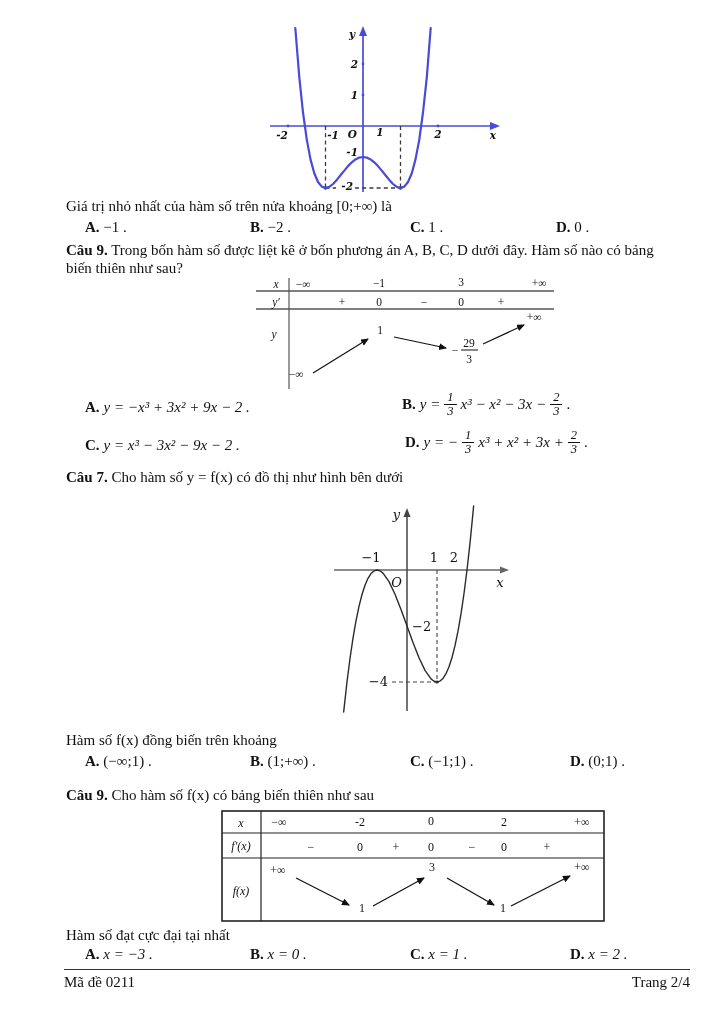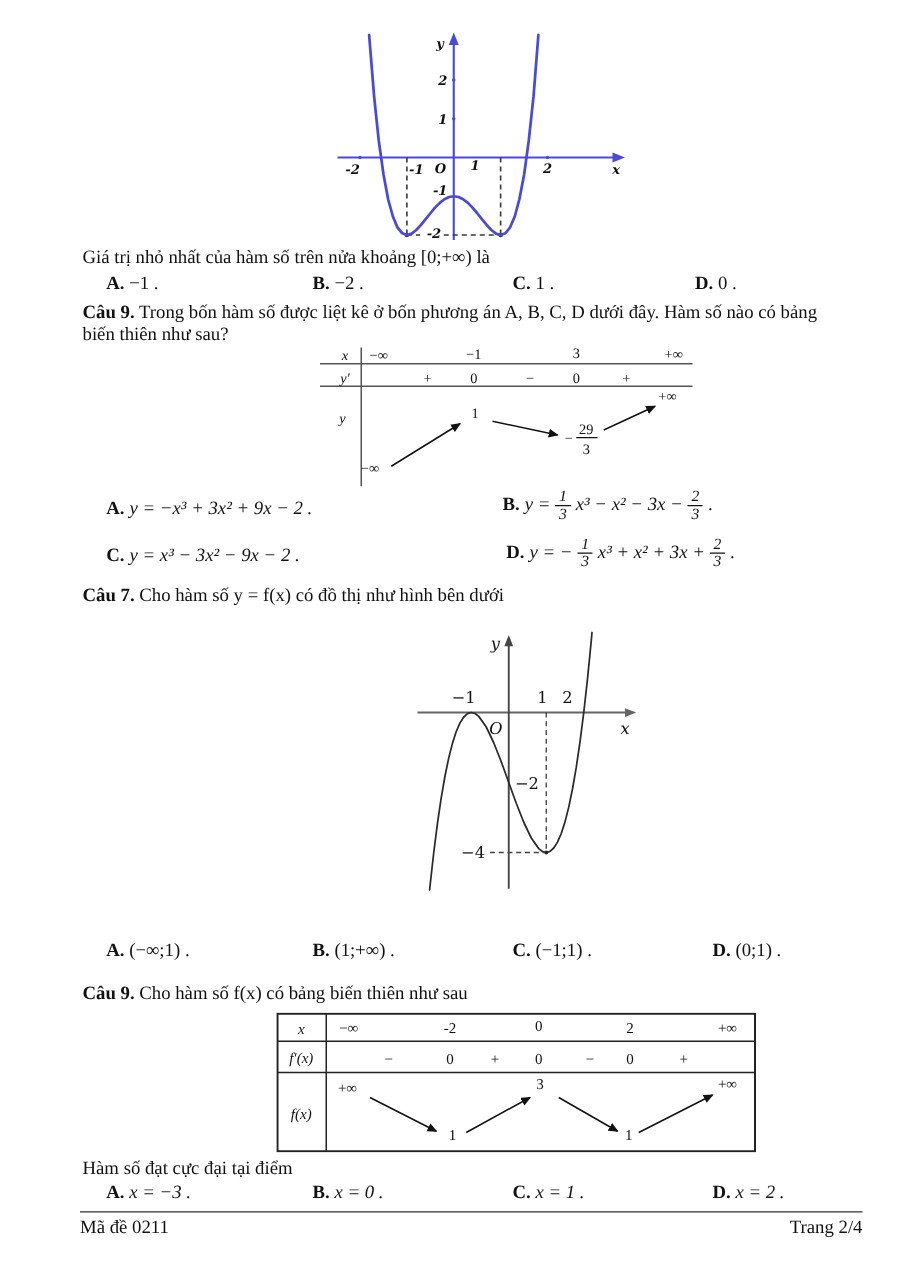--- a/index.html
+++ b/index.html
@@ -167,20 +167,23 @@
       <text class="tlab" x="170" y="83" text-anchor="middle">x</text>
       <text class="tlab" x="72" y="83" text-anchor="end">O</text>
       <text x="41" y="58" text-anchor="middle">−1</text>
       <text x="104" y="58" text-anchor="middle">1</text>
       <text x="124" y="58" text-anchor="middle">2</text>
       <text x="82" y="127" text-anchor="start">−2</text>
       <text x="58" y="182" text-anchor="end">−4</text>
     </g>
   </svg>
 
+  <p class="abs qtext" style="left:66px;top:731px;width:650px;">
+    <span>Hàm số f(x) đồng biến trên khoảng</span>
+  </p>
   <div class="abs" style="left:0;top:753px;width:610px;height:20px;">
     <span class="abs opt" style="left:85px;"><b>A.</b> <span>(−∞;1) .</span></span>
     <span class="abs opt" style="left:250px;"><b>B.</b> <span>(1;+∞) .</span></span>
     <span class="abs opt" style="left:410px;"><b>C.</b> <span>(−1;1) .</span></span>
     <span class="abs opt" style="left:570px;"><b>D.</b> <span>(0;1) .</span></span>
   </div>
 
   <p class="abs qtext" style="left:66px;top:786px;width:650px;">
     <b>Câu 9.</b>
     <span>Cho hàm số f(x) có bảng biến thiên như sau</span>
@@ -218,21 +221,21 @@
       <text x="141" y="102" text-anchor="middle">1</text>
       <text x="282" y="102" text-anchor="middle">1</text>
     </g>
     <line x1="75" y1="68" x2="128" y2="95" stroke="#111" stroke-width="1.2" marker-end="url(#m9)"></line>
     <line x1="152" y1="96" x2="203" y2="68" stroke="#111" stroke-width="1.2" marker-end="url(#m9)"></line>
     <line x1="226" y1="68" x2="273" y2="95" stroke="#111" stroke-width="1.2" marker-end="url(#m9)"></line>
     <line x1="290" y1="96" x2="349" y2="66" stroke="#111" stroke-width="1.2" marker-end="url(#m9)"></line>
   </svg>
 
   <p class="abs qtext" style="left:66px;top:926px;width:650px;">
-    <span>Hàm số đạt cực đại tại điểm</span>
+    <span>Hàm số đạt cực đại tại nhất</span>
   </p>
   <div class="abs" style="left:0;top:946px;width:725px;height:20px;text-align:right;">
     <span class="abs opt" style="left:85px;"><b>A.</b> <span class="math">x = −3 .</span></span>
     <span class="abs opt" style="left:250px;"><b>B.</b> <span class="math">x = 0 .</span></span>
     <span class="abs opt" style="left:410px;"><b>C.</b> <span class="math">x = 1 .</span></span>
     <span class="abs opt" style="left:570px;font-family:Liberation Serif, serif;"><b>D.</b> <span class="math">x = 2 .</span></span>
   </div>
 
   <div class="abs footer-line" style="left:64px;top:969px;width:626px;height:0;"></div>
   <div class="abs footer-row" style="left:64px;top:974px;width:626px;">

